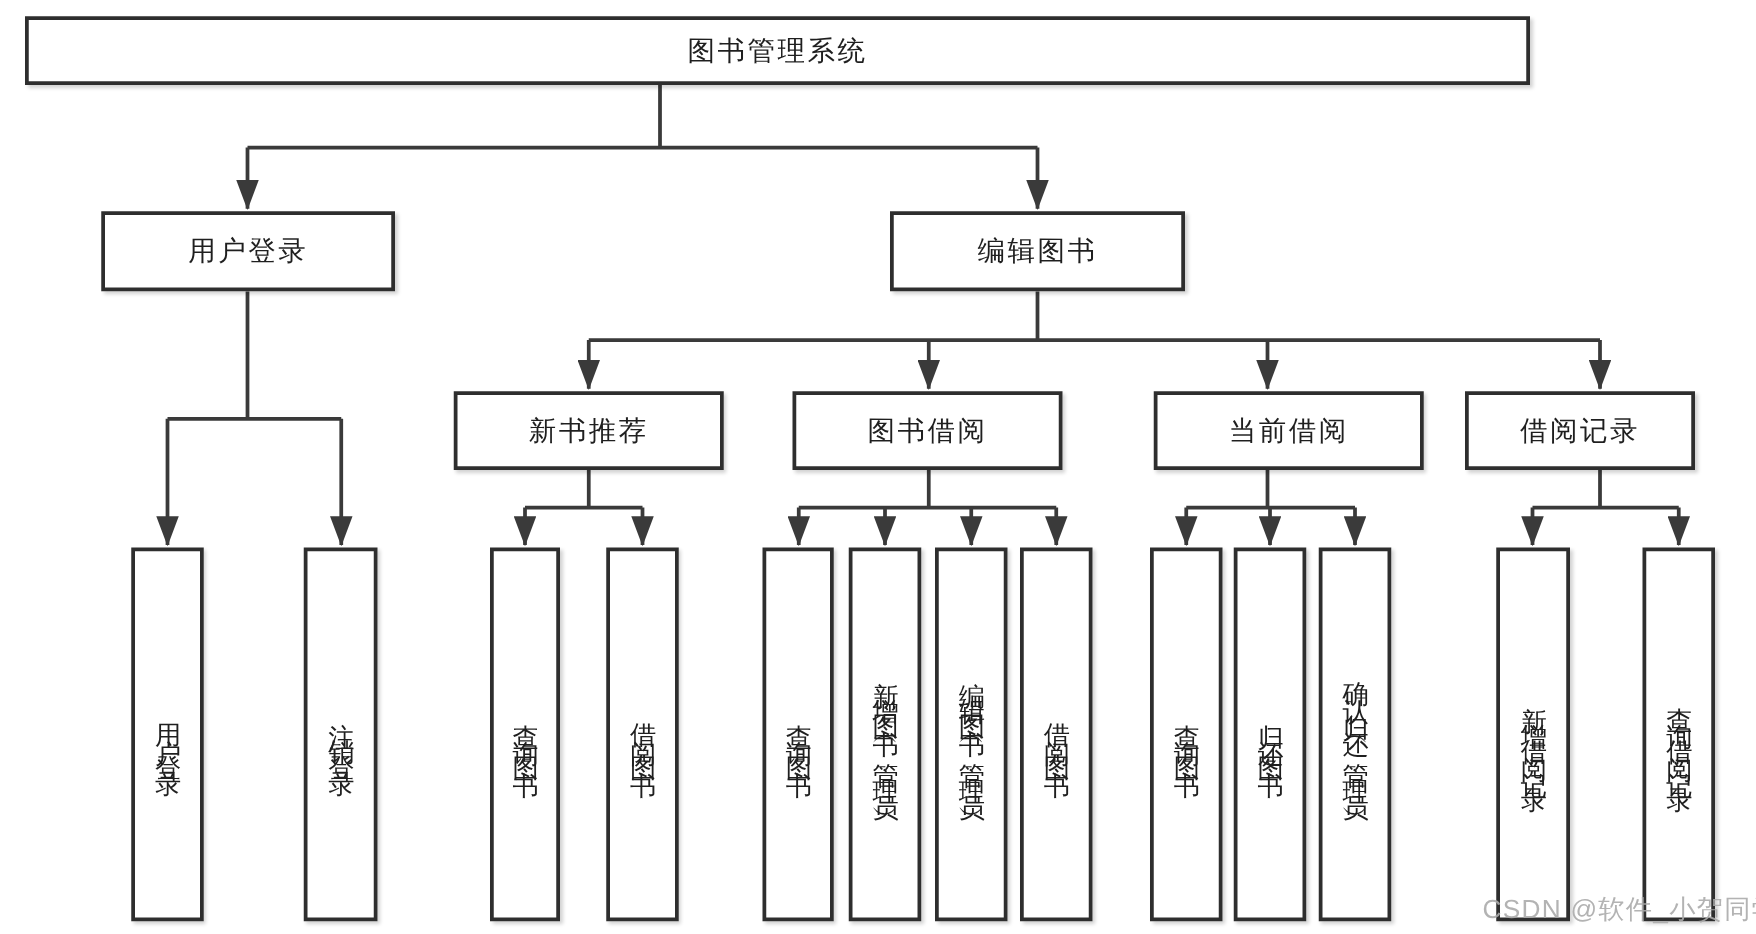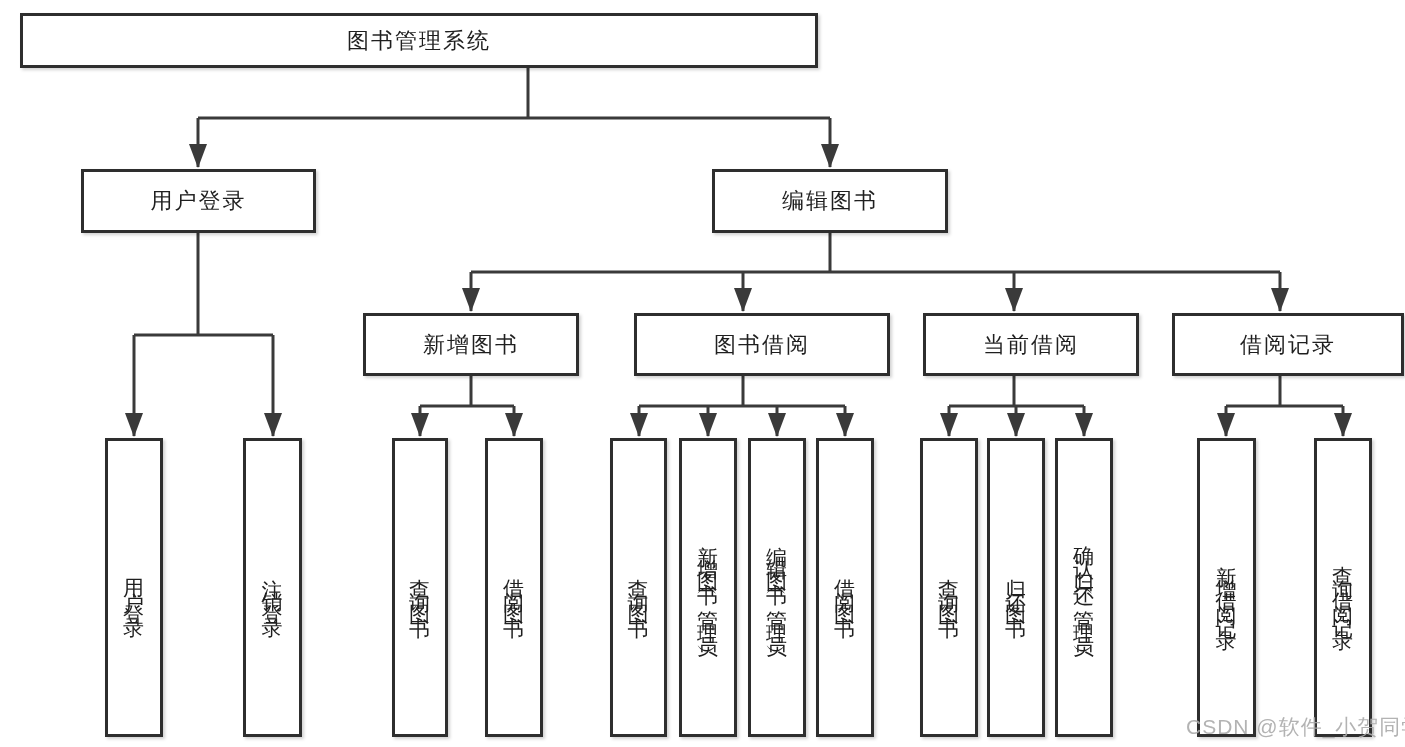--- a/index.html
+++ b/index.html
@@ -81,41 +81,41 @@
       <line x1="777" y1="406" x2="777" y2="436" marker-end="url(#arw)"></line>
       <line x1="845" y1="406" x2="845" y2="436" marker-end="url(#arw)"></line>
       <line x1="949" y1="406" x2="949" y2="436" marker-end="url(#arw)"></line>
       <line x1="1016" y1="406" x2="1016" y2="436" marker-end="url(#arw)"></line>
       <line x1="1084" y1="406" x2="1084" y2="436" marker-end="url(#arw)"></line>
       <line x1="1226" y1="406" x2="1226" y2="436" marker-end="url(#arw)"></line>
       <line x1="1343" y1="406" x2="1343" y2="436" marker-end="url(#arw)"></line>
     </g>
   </svg>
 
-  <div class="hbox" style="left:20px; top:13px; width:798px; height:55px;">
+  <div class="hbox" style="left:20px; top:13px; width:1204px; height:55px;">
     <span>图书管理系统</span>
   </div>
 
   <div class="hbox" style="left:81px; top:169px; width:235px; height:64px;">
     <span>用户登录</span>
   </div>
   <div class="hbox" style="left:712px; top:169px; width:236px; height:64px;">
     <span>编辑图书</span>
   </div>
 
   <div class="hbox" style="left:363px; top:313px; width:216px; height:63px;">
-    <span>新增图书</span>
+    <span>新书推荐</span>
   </div>
-  <div class="hbox" style="left:634px; top:313px; width:256px; height:63px;">
+  <div class="hbox" style="left:634px; top:313px; width:216px; height:63px;">
     <span>图书借阅</span>
   </div>
   <div class="hbox" style="left:906px; top:313px; width:216px; height:63px;margin-left:17px;">
     <span>当前借阅</span>
   </div>
-  <div class="hbox" style="left:1172px; top:313px; width:232px; height:63px;">
+  <div class="hbox" style="left:1172px; top:313px; width:184px; height:63px;">
     <span>借阅记录</span>
   </div>
 
   <div class="vbox" style="left:105px; width:58px;">
     <span>用户登录</span>
   </div>
   <div class="vbox" style="left:243px; width:59px;">
     <span>注销登录</span>
   </div>
 

